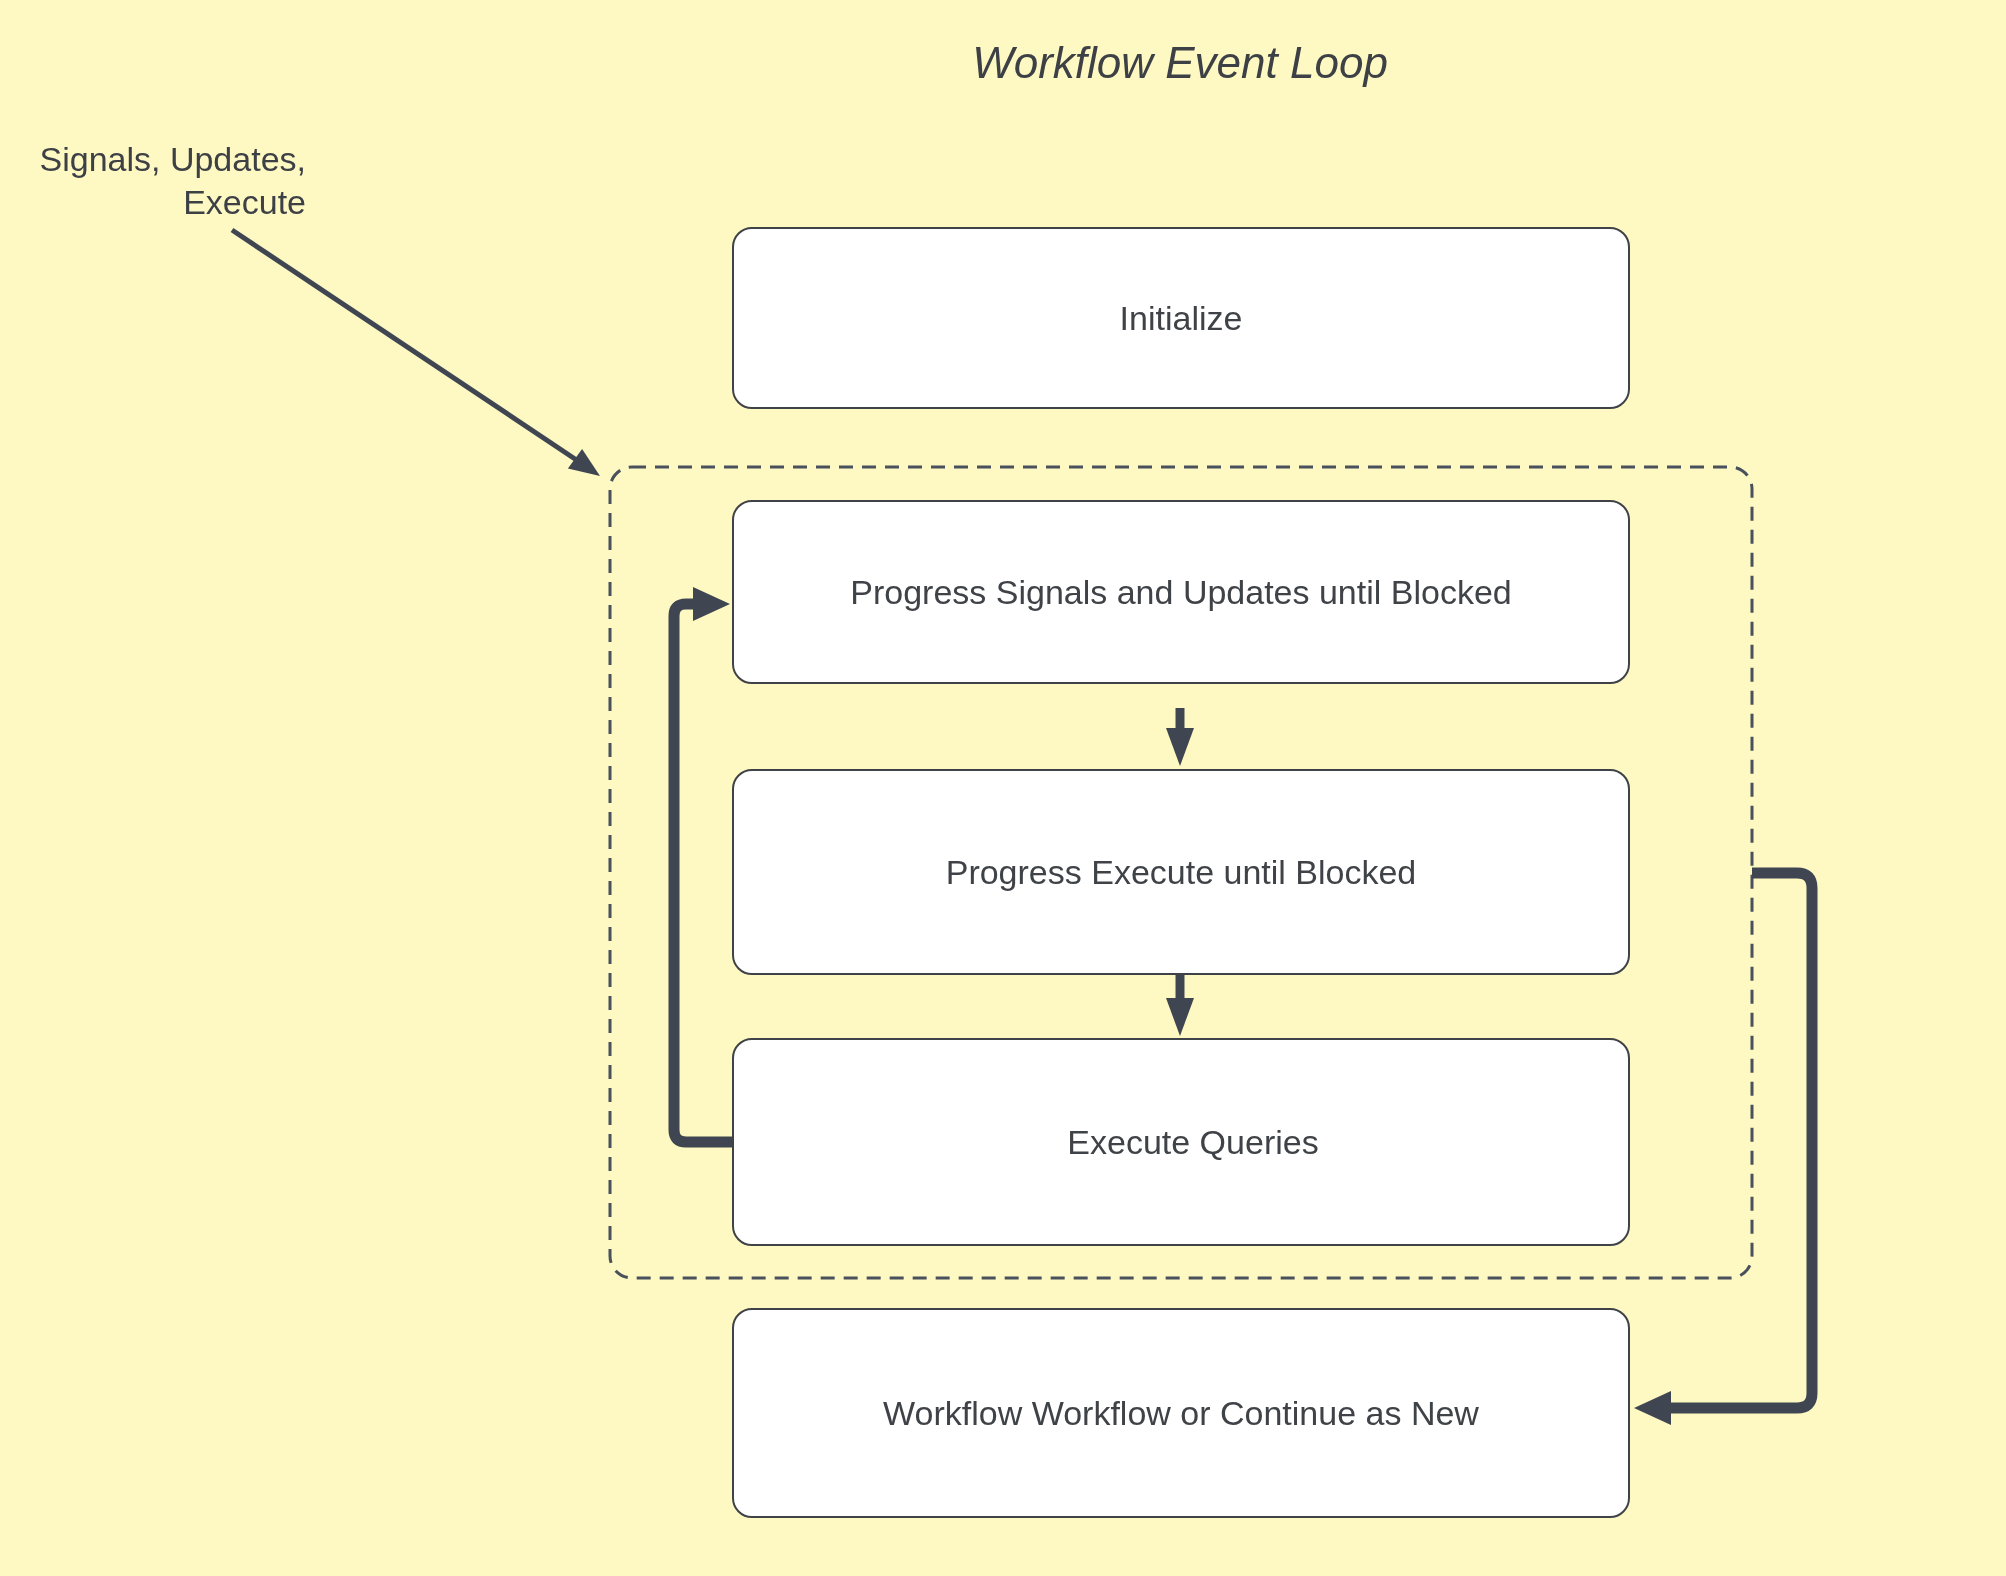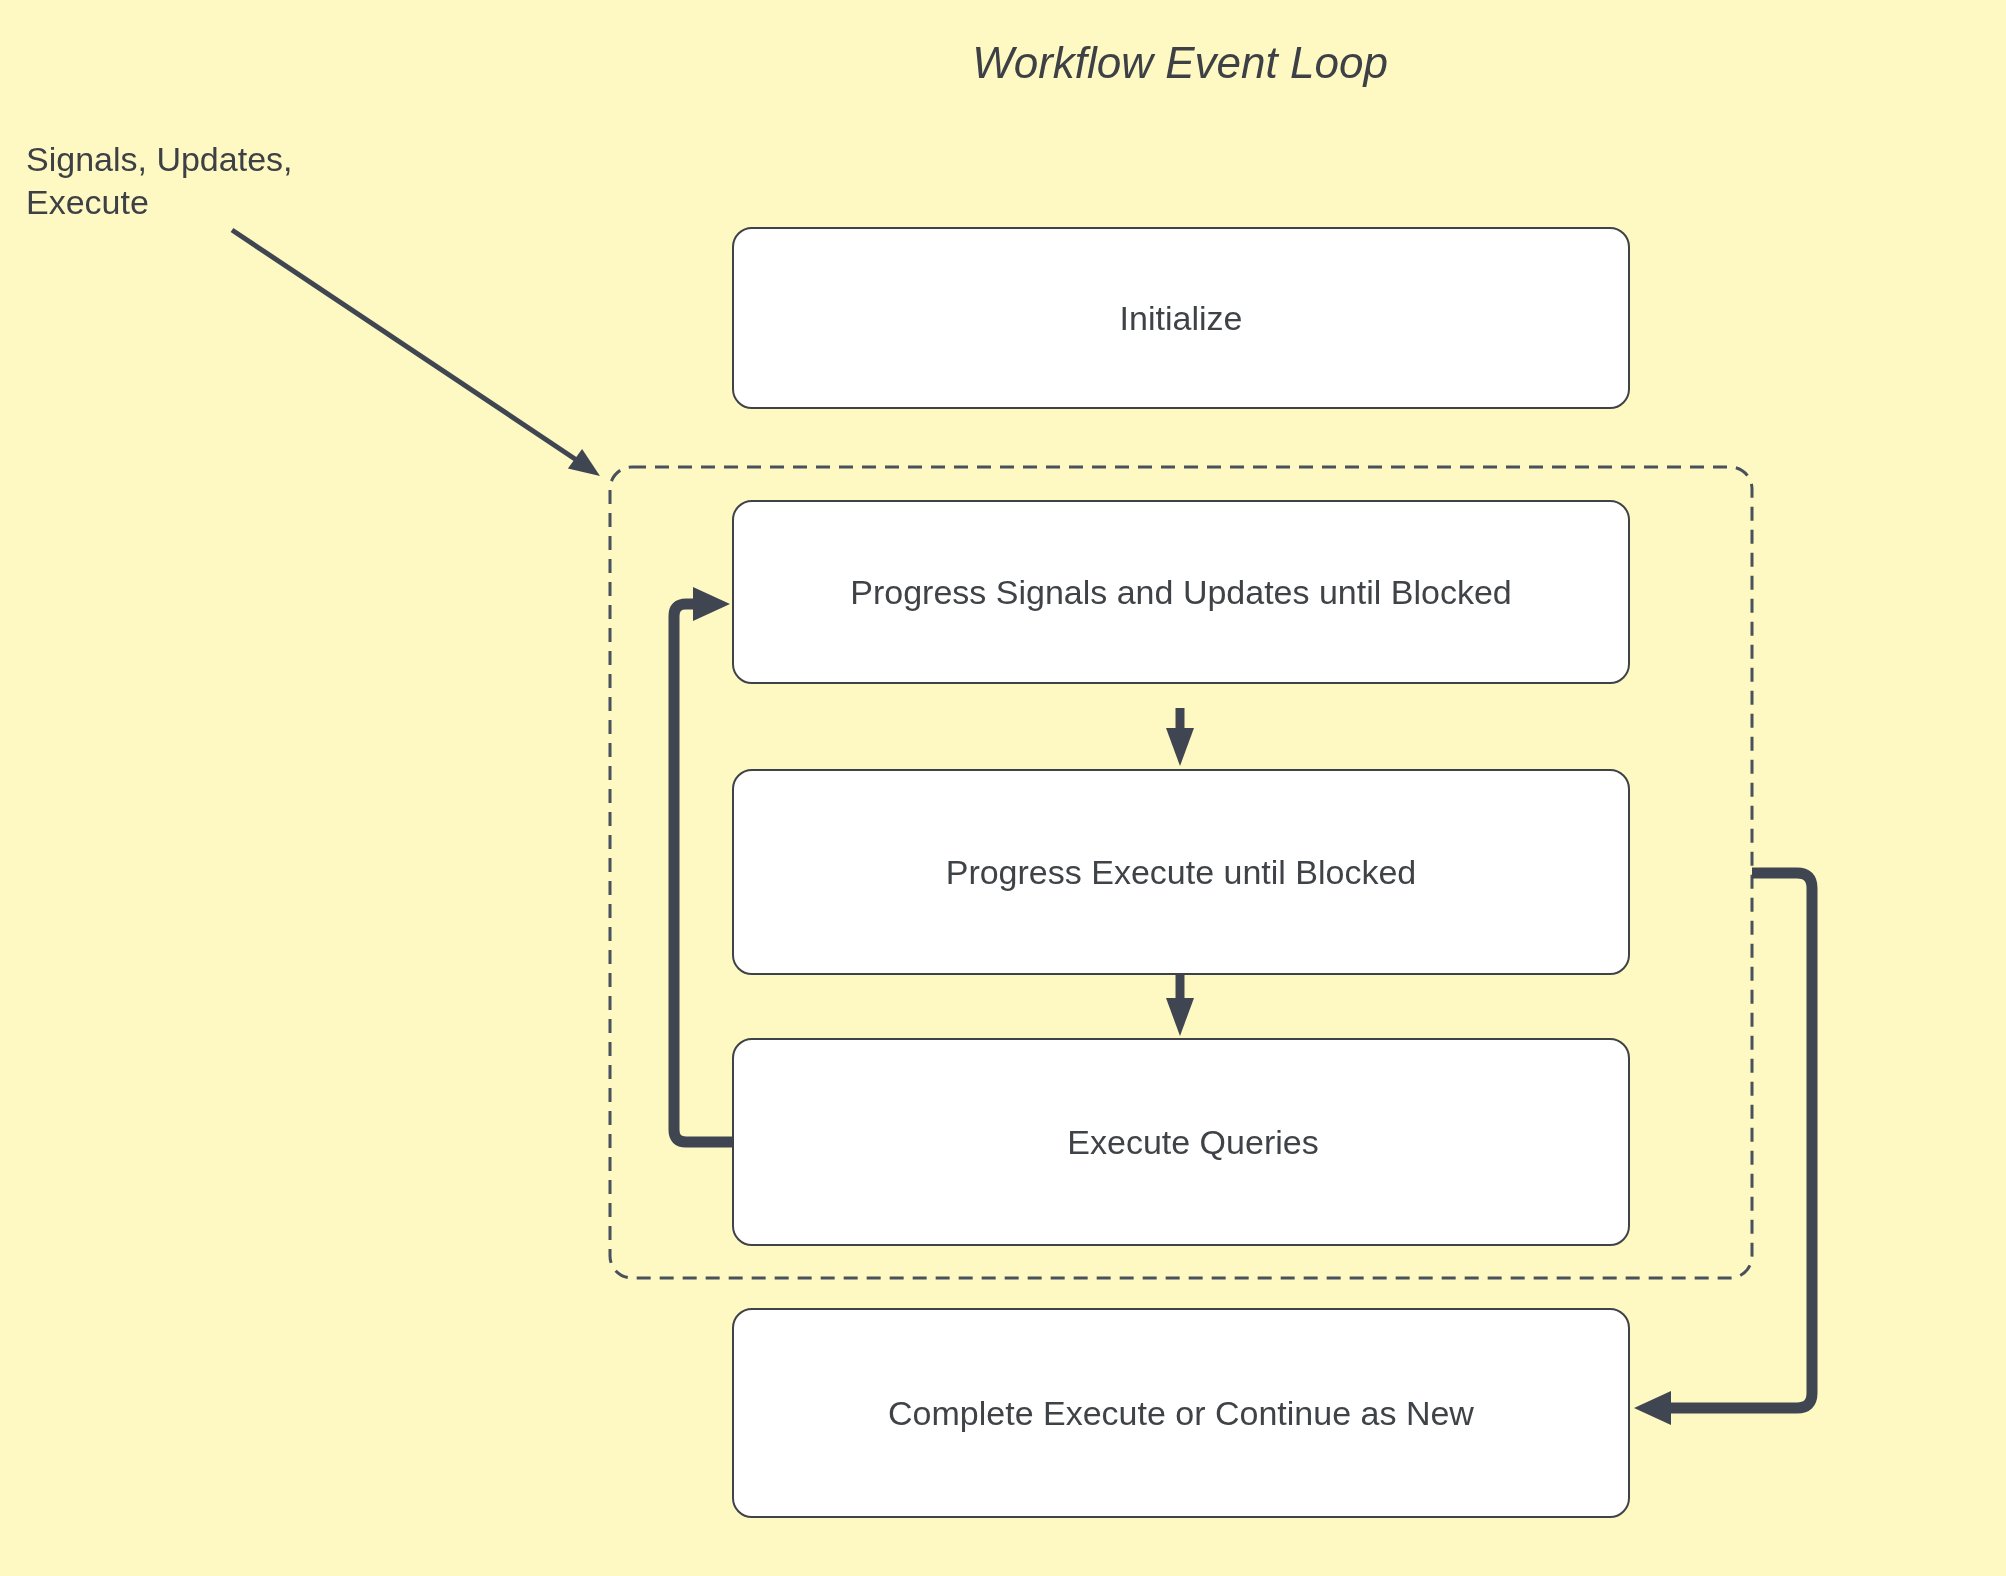--- a/index.html
+++ b/index.html
@@ -25,21 +25,21 @@
     font-size: 44px;
     font-style: italic;
     color: #3d4045;
     white-space: nowrap;
   }
   .annotation-label {
     position: absolute;
     left: 26px;
     top: 138px;
     width: 280px;
-    text-align: left;
+    text-align: right;
     font-size: 34px;
     line-height: 43px;
     color: #3d4045;
   }
   .node {
     position: absolute;
     left: 732px;
     width: 898px;
     background: #ffffff;
     border: 2.5px solid #3f4246;
@@ -117,16 +117,16 @@
 
   <div class="node node-progress-workflow">
     <span>Progress Execute until Blocked</span>
   </div>
 
   <div class="node node-execute-queries">
     <span>Execute Queries</span>
   </div>
 
   <div class="node node-complete">
-    <span>Complete Execute or Continue as New</span>
+    <span>Workflow Workflow or Continue as New</span>
   </div>
 
 </div>
 
 </body></html>

